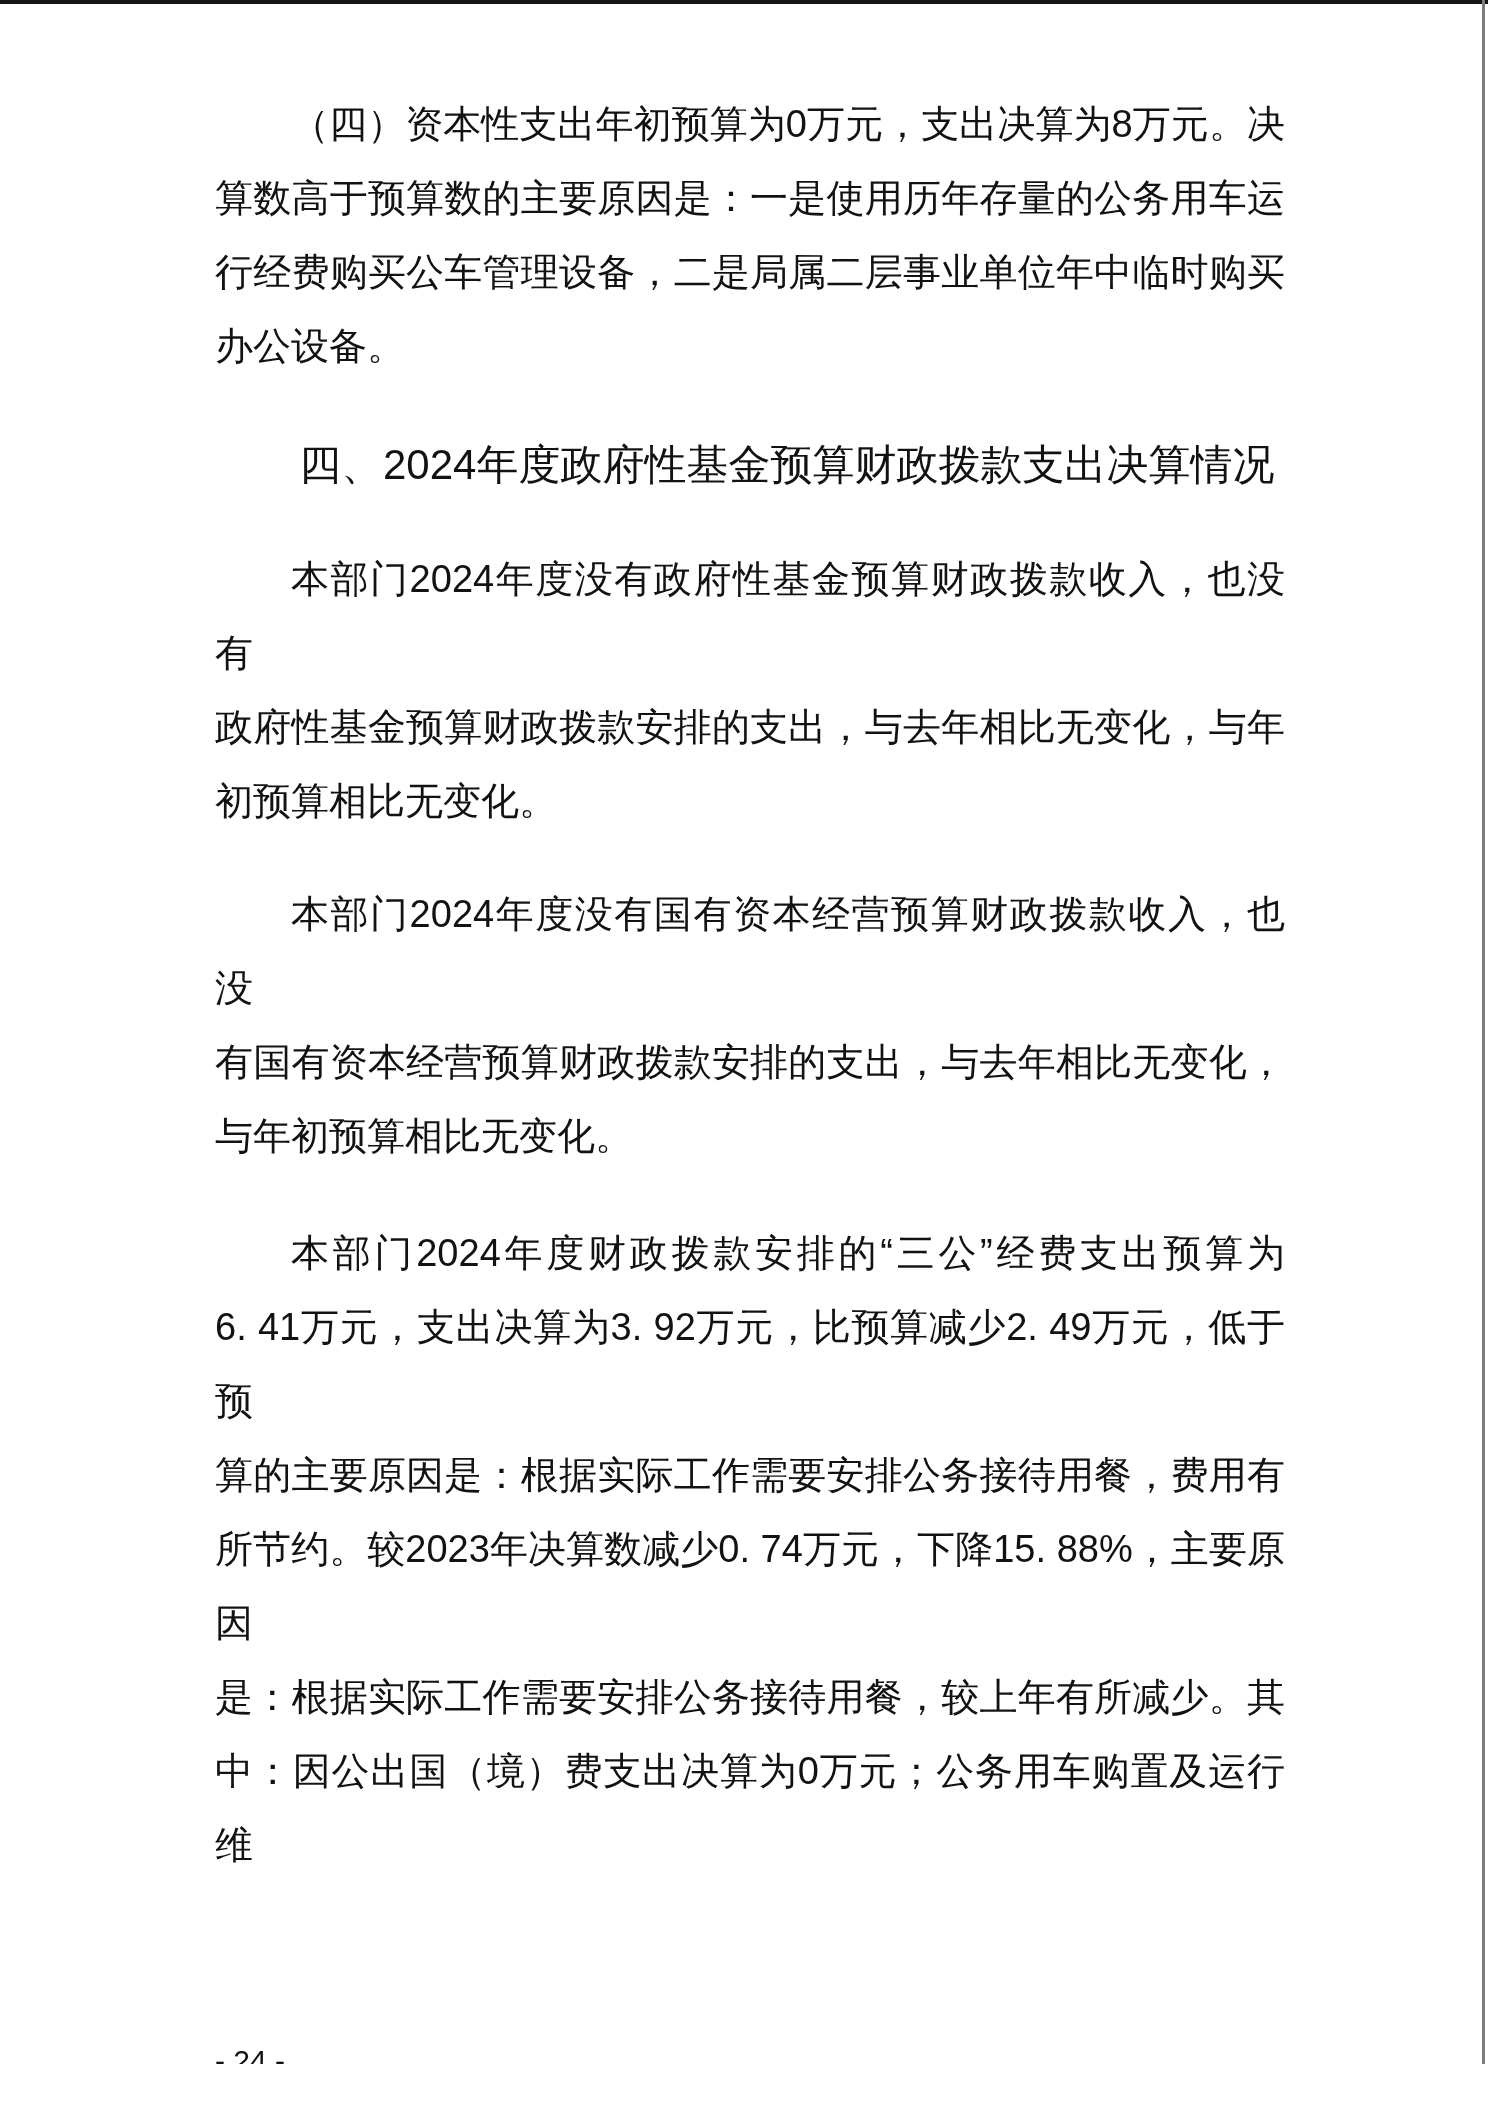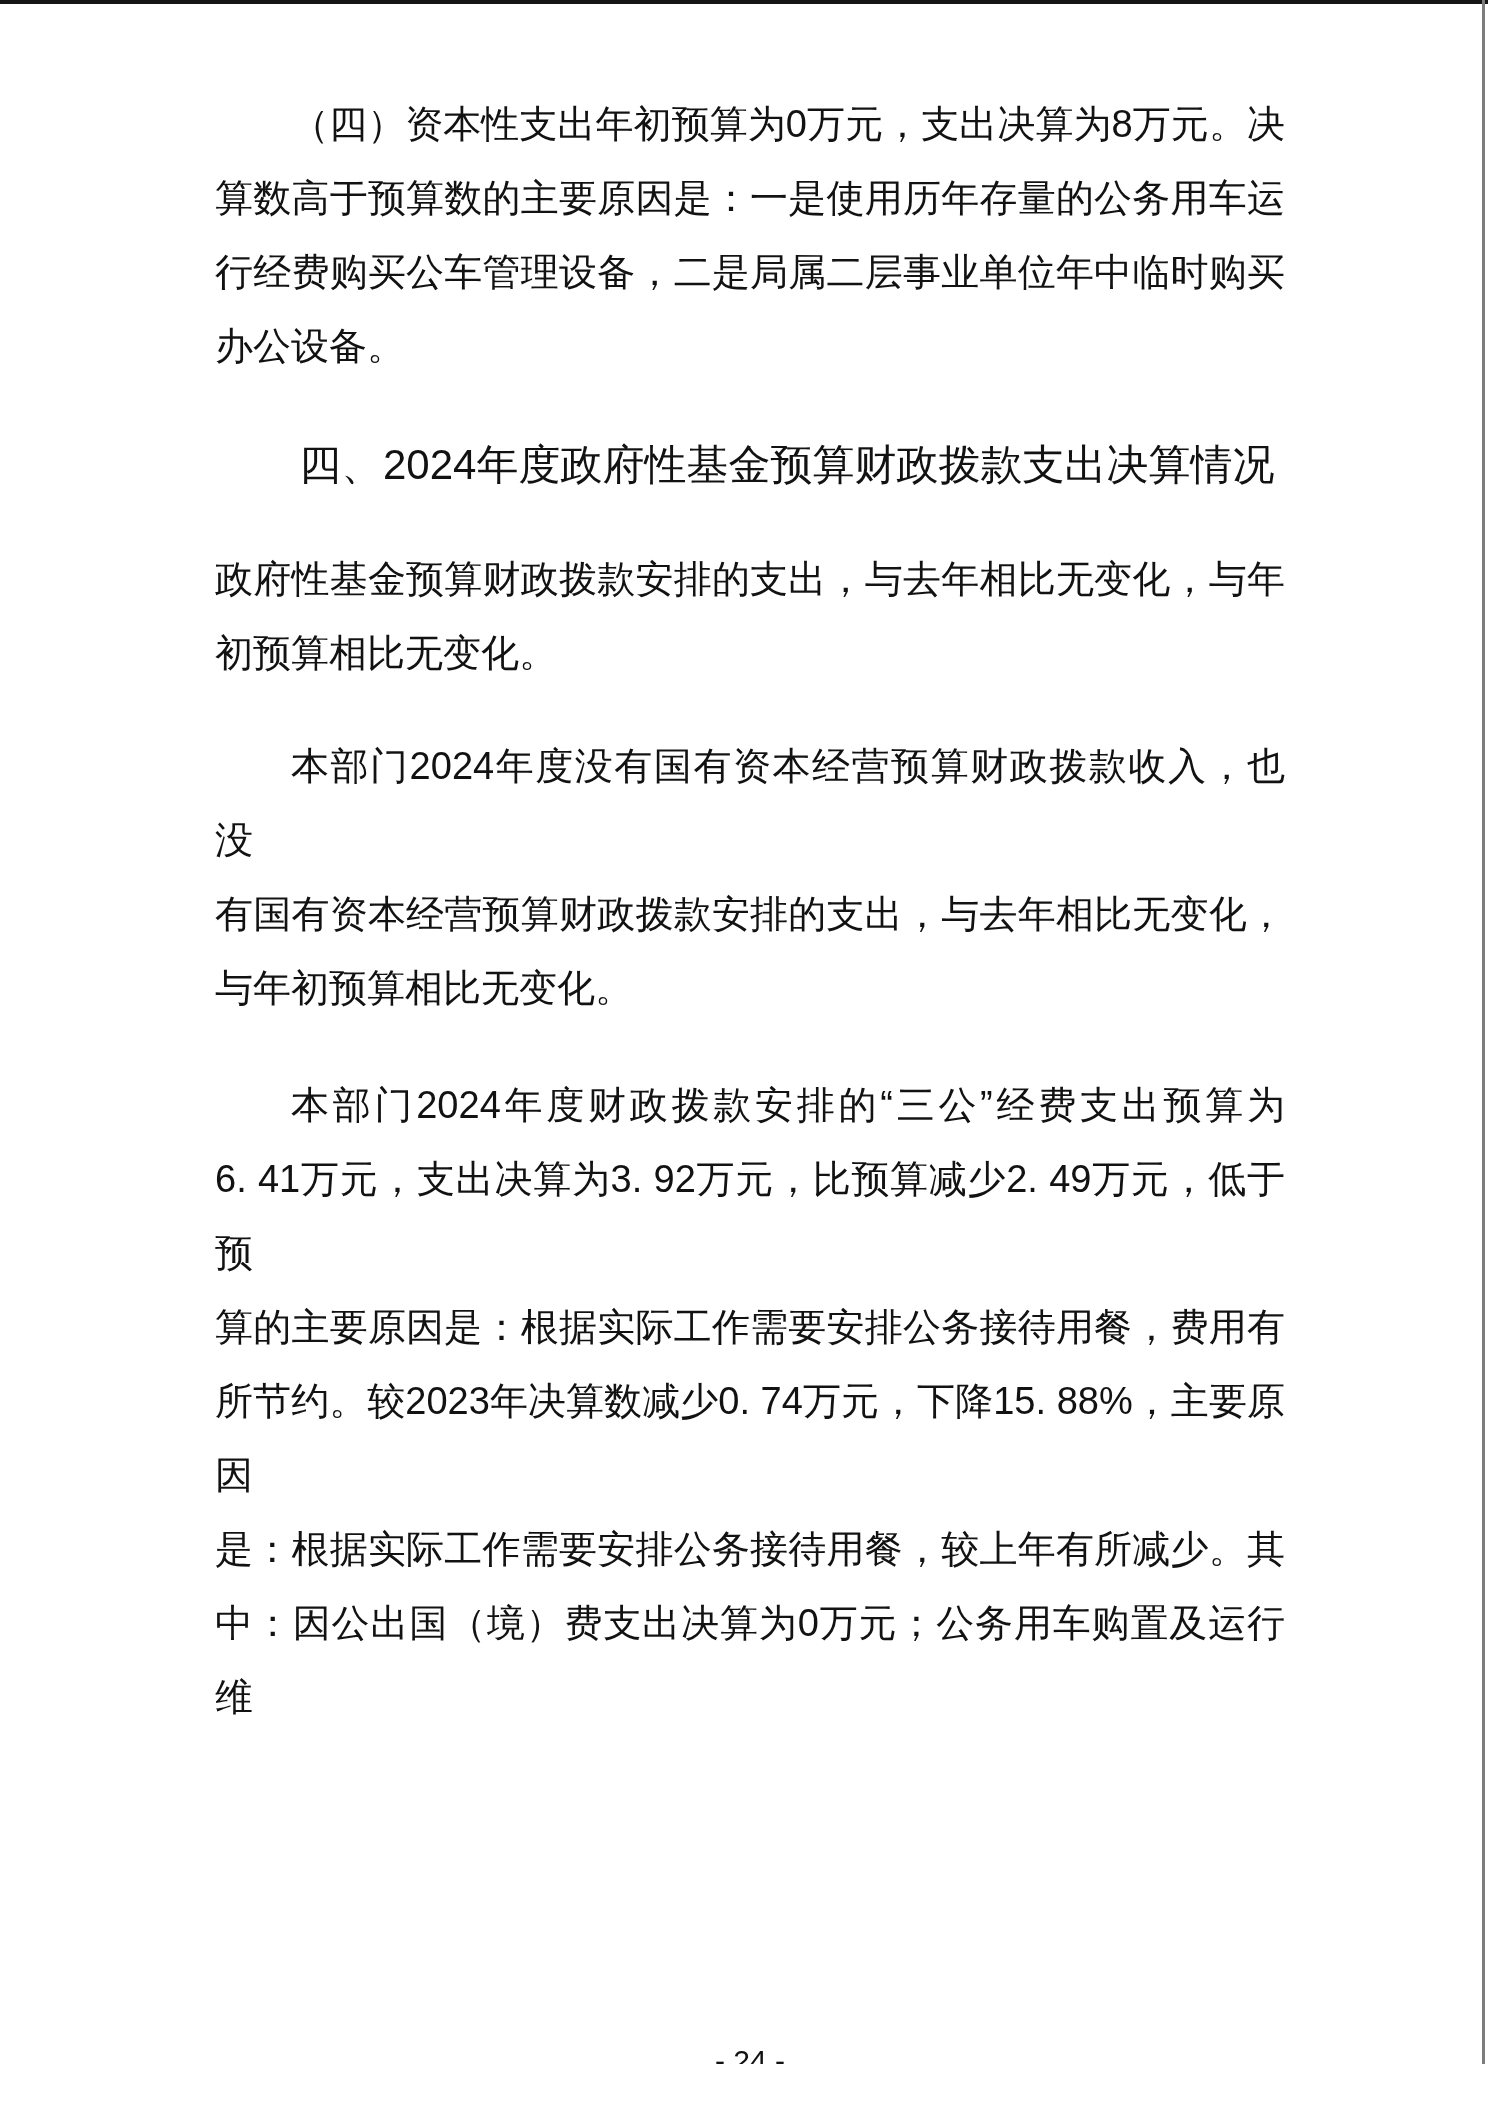--- a/index.html
+++ b/index.html
@@ -42,21 +42,21 @@
   .mt-h4 { margin-top: 45px; }
   .mt-p2 { margin-top: 40px; }
   .mt-h5 { margin-top: 38px; }
   .mt-p3 { margin-top: 39px; }
   .mt-h6 { margin-top: 38px; }
   .mt-p4 { margin-top: 43px; }
   .footer {
     position: absolute;
     left: 215px; top: 2044px;
     width: 1070px;
-    text-align: center;
+    text-align: left;
     font-size: 30px;
     line-height: 34px;
   }
 </style>
 </head>
 <body>
 
 <div class="page" style="background: rgb(255, 255, 255); color: rgb(18, 18, 18);">
 
   <div class="top-edge-bar" style="background: rgb(21, 21, 21);"></div>
@@ -67,20 +67,21 @@
     <div class="para">
       <div class="ln ln-first">（四）资本性支出年初预算为0万元，支出决算为8万元。决</div>
       <div class="ln">算数高于预算数的主要原因是：一是使用历年存量的公务用车运</div>
       <div class="ln">行经费购买公车管理设备，二是局属二层事业单位年中临时购买</div>
       <div class="ln ln-last">办公设备。</div>
     </div>
 
     <div class="heading mt-h4">四、2024年度政府性基金预算财政拨款支出决算情况</div>
 
     <div class="para mt-p2">
+      <div class="ln ln-first">本部门2024年度没有政府性基金预算财政拨款收入，也没有</div>
       <div class="ln">政府性基金预算财政拨款安排的支出，与去年相比无变化，与年</div>
       <div class="ln ln-last">初预算相比无变化。</div>
     </div>
 
 
     <div class="para mt-p3">
       <div class="ln ln-first">本部门2024年度没有国有资本经营预算财政拨款收入，也没</div>
       <div class="ln">有国有资本经营预算财政拨款安排的支出，与去年相比无变化，</div>
       <div class="ln ln-last">与年初预算相比无变化。</div>
     </div>

